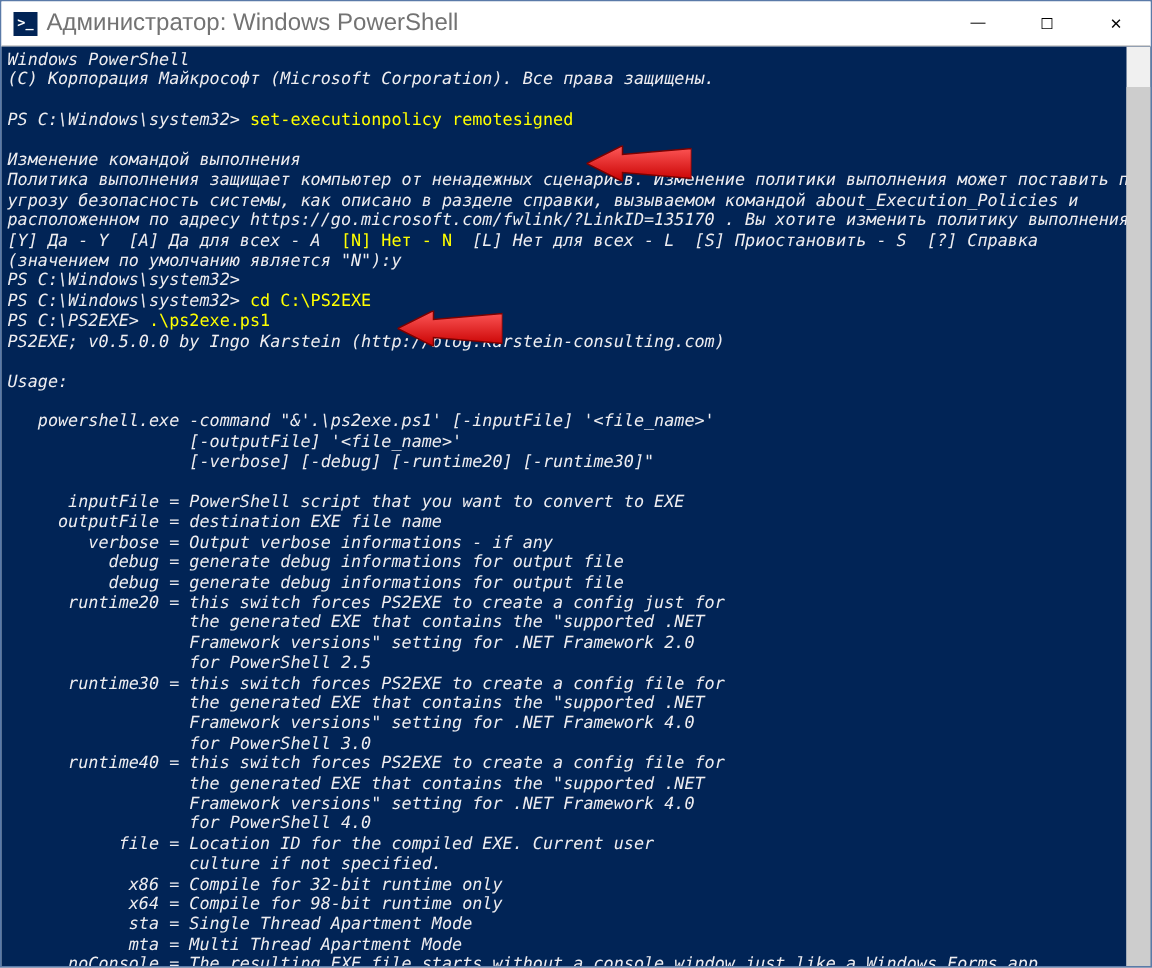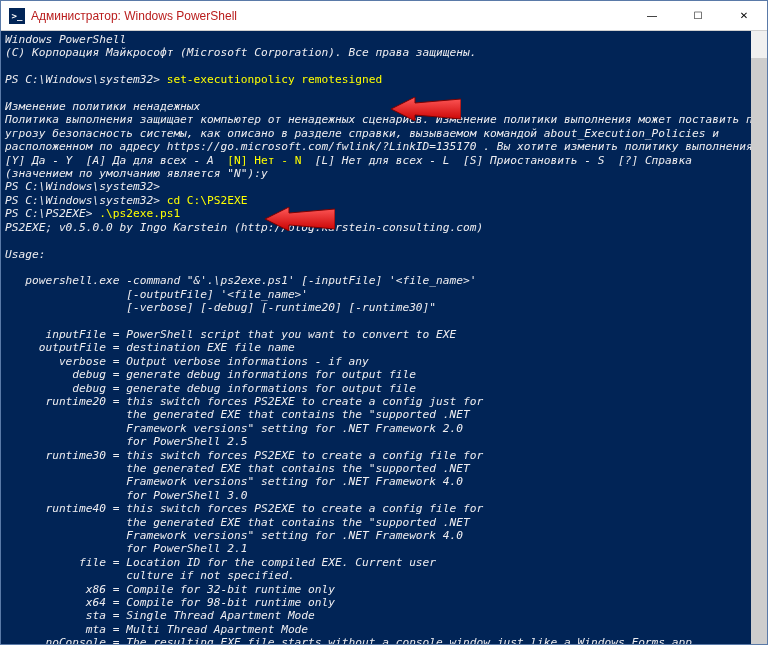--- a/index.html
+++ b/index.html
@@ -38,22 +38,22 @@
     justify-content: center;
   }
   .titlebar-icon span {
     color: #fff;
     font-size: 9px;
     font-weight: bold;
     font-family: Consolas, monospace;
   }
   .titlebar-text {
     flex: 1;
-    font-size: 12px;
-    color: #b91c1c;
+    font-size: 16px;
+    color: #737373;
   }
   .titlebar-controls {
     display: flex;
     height: 100%;
   }
   .tbc {
     width: 46px;
     height: 100%;
     display: flex;
     align-items: center;
@@ -108,21 +108,21 @@
       <div class="tbc">☐</div>
       <div class="tbc">✕</div>
     </div>
   </div>
 
   <div class="console"><span class="w">Windows PowerShell</span>
 <span class="w">(C) Корпорация Майкрософт (Microsoft Corporation). Все права защищены.</span>
 <span></span>
 <span class="w">PS C:\Windows\system32&gt; </span><span class="y">set-executionpolicy remotesigned</span>
 <span></span>
-<span class="w">Изменение политики ненадежных</span>
+<span class="w">Изменение командой выполнения</span>
 <span class="w">Политика выполнения защищает компьютер от ненадежных сценариев. Изменение политики выполнения может поставить под</span>
 <span class="w">угрозу безопасность системы, как описано в разделе справки, вызываемом командой about_Execution_Policies и</span>
 <span class="w">расположенном по адресу https://go.microsoft.com/fwlink/?LinkID=135170 . Вы хотите изменить политику выполнения?</span>
 <span class="w">[Y] Да - Y  [A] Да для всех - A  </span><span class="y">[N] Нет - N</span><span class="w">  [L] Нет для всех - L  [S] Приостановить - S  [?] Справка</span>
 <span class="w">(значением по умолчанию является "N"):y</span>
 <span class="w">PS C:\Windows\system32&gt; </span>
 <span class="w">PS C:\Windows\system32&gt; </span><span class="y">cd C:\PS2EXE</span>
 <span class="w">PS C:\PS2EXE&gt; </span><span class="y">.\ps2exe.ps1</span>
 <span class="w">PS2EXE; v0.5.0.0 by Ingo Karstein (http://blog.karstein-consulting.com)</span>
 <span></span>
@@ -141,21 +141,21 @@
 <span class="w">                  the generated EXE that contains the "supported .NET</span>
 <span class="w">                  Framework versions" setting for .NET Framework 2.0</span>
 <span class="w">                  for PowerShell 2.5</span>
 <span class="w">      runtime30 = this switch forces PS2EXE to create a config file for</span>
 <span class="w">                  the generated EXE that contains the "supported .NET</span>
 <span class="w">                  Framework versions" setting for .NET Framework 4.0</span>
 <span class="w">                  for PowerShell 3.0</span>
 <span class="w">      runtime40 = this switch forces PS2EXE to create a config file for</span>
 <span class="w">                  the generated EXE that contains the "supported .NET</span>
 <span class="w">                  Framework versions" setting for .NET Framework 4.0</span>
-<span class="w">                  for PowerShell 2.1</span>
+<span class="w">                  for PowerShell 4.0</span>
 <span class="w">           file = Location ID for the compiled EXE. Current user</span>
 <span class="w">                  culture if not specified.</span>
 <span class="w">            x86 = Compile for 32-bit runtime only</span>
 <span class="w">            x64 = Compile for 98-bit runtime only</span>
 <span class="w">            sta = Single Thread Apartment Mode</span>
 <span class="w">            mta = Multi Thread Apartment Mode</span>
 <span class="w">      noConsole = The resulting EXE file starts without a console window just like a Windows Forms app.</span>
 <span></span>
 
 

